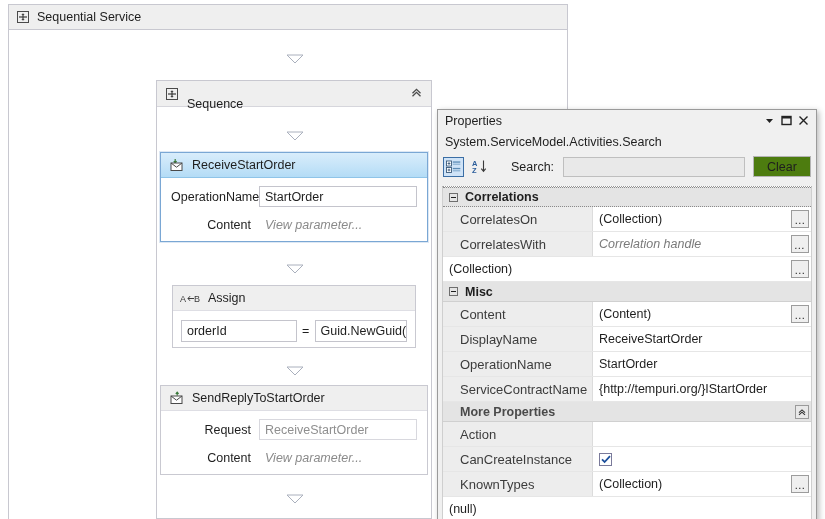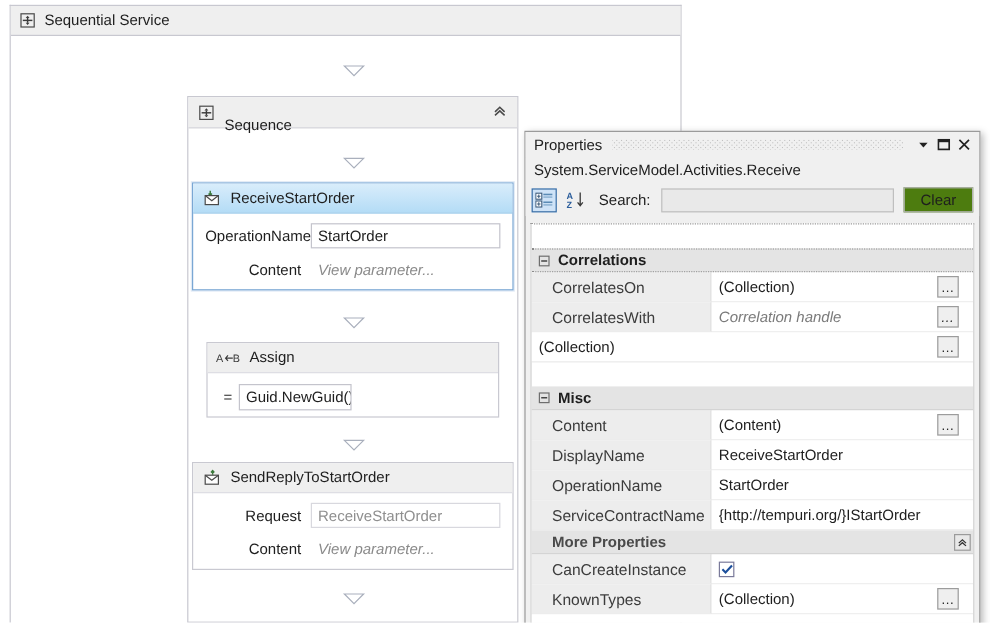--- a/index.html
+++ b/index.html
@@ -255,21 +255,21 @@
     display: flex; align-items: center; justify-content: center;
     box-sizing: border-box;
     cursor: pointer;
   }
   .tb-btn.active {
     border: 1px solid #3b6ea5;
     background: #cfe3f7;
   }
   .search-label {
     font-size: 12.5px;
-    margin-left: 4px;
+    margin-left: 16px;
     margin-right: 4px;
     color: #1e1e1e;
   }
   .search-input {
     flex: 1;
     height: 20px;
     border: 1px solid #bfbfbf;
     background: #e9e9e9;
     box-sizing: border-box;
     font-size: 12px;
@@ -301,21 +301,20 @@
     box-sizing: border-box;
   }
   .pg-cat {
     display: flex;
     align-items: center;
     height: 20px;
     background: #e4e4e4;
     border-bottom: 1px solid #d0d0d0;
     padding-left: 6px;
     box-sizing: border-box;
-    margin-top: 20px;
   }
   .pg-cat.dotted {
     border: 1px dotted #8a8a8a;
     border-left: none; border-right: none;
   }
   .pg-cat-expander {
     width: 9px; height: 9px;
     border: 1px solid #6e6e6e;
     display: inline-flex;
     align-items: center;
@@ -388,21 +387,21 @@
     color: #3c3c3c;
     white-space: nowrap;
     overflow: hidden;
   }
   .pg-row .pg-val {
     flex: 1;
     background: #ffffff;
     display: flex;
     align-items: center;
     padding-left: 6px;
-    padding-right: 12px;
+    padding-right: 2px;
     font-size: 12.5px;
     color: #1e1e1e;
     white-space: nowrap;
     overflow: hidden;
     box-sizing: border-box;
   }
   .pg-val.italic {
     color: #7a7a7a;
     font-style: italic;
   }
@@ -533,20 +532,21 @@
           <svg width="22" height="11" viewBox="0 0 22 11">
             <text x="0" y="9" font-family="Liberation Sans, sans-serif" font-size="9" fill="#3a3a3a">A</text>
             <path d="M8 5.5 L14 5.5 M10 3.2 L8 5.5 L10 7.8" fill="none" stroke="#3a3a3a" stroke-width="1"></path>
             <text x="14" y="9" font-family="Liberation Sans, sans-serif" font-size="9" fill="#3a3a3a">B</text>
           </svg>
         </span>
         <span class="wf-title" style="margin-left:6px;">Assign</span>
       </div>
       <div class="act-body" style="padding:7px 8px;">
         <div class="assign-row">
+          <span class="assign-field" style="width:118px;">orderId</span>
           <span class="assign-eq">=</span>
           <span class="assign-field" style="width:94px;">Guid.NewGuid().To</span>
         </div>
       </div>
     </div>
 
     <div class="act" style="left:152px; top:381px; width:268px; height:90px;">
       <div class="act-header">
         <span class="ico">
           <svg width="15" height="14" viewBox="0 0 15 14">
@@ -587,21 +587,21 @@
             <rect x="1" y="1.5" width="9" height="2" fill="#222"></rect>
           </svg>
       </span>
       <span class="pw-btn">
         <svg width="11" height="11" viewBox="0 0 11 11">
             <path d="M1.5 1.5 L9.5 9.5 M9.5 1.5 L1.5 9.5" stroke="#222" stroke-width="1.4"></path>
           </svg>
       </span>
     </div>
 
-    <div class="pw-subtitle">System.ServiceModel.Activities.Receive</div>
+    <div class="pw-subtitle">System.ServiceModel.Activities.Search</div>
 
     <div class="pw-toolbar">
       <span class="tb-btn active">
         <svg width="15" height="14" viewBox="0 0 15 14">
           <rect x="0.5" y="1" width="5" height="5" fill="#fff" stroke="#3b5a7a" stroke-width="0.9"></rect>
           <path d="M1.6 3.5 L4.4 3.5 M3 2.1 L3 4.9" stroke="#3b5a7a" stroke-width="0.9"></path>
           <rect x="0.5" y="7.5" width="5" height="5" fill="#fff" stroke="#3b5a7a" stroke-width="0.9"></rect>
           <path d="M1.6 10 L4.4 10 M3 8.6 L3 11.4" stroke="#3b5a7a" stroke-width="0.9"></path>
           <rect x="6.8" y="1.4" width="7.5" height="1.3" fill="#5b8bb5"></rect>
           <rect x="6.8" y="3.6" width="7.5" height="1.3" fill="#8fb4d4"></rect>
@@ -682,20 +682,24 @@
       <div class="pg-sub">
         <span class="pg-sub-name">More Properties</span>
         <span class="pg-sub-btn">
           <svg width="10" height="10" viewBox="0 0 10 10">
             <path d="M2 5.6 L5 2.9 L8 5.6" fill="none" stroke="#333" stroke-width="1.1"></path>
             <path d="M2 7.9 L5 5.2 L8 7.9" fill="none" stroke="#333" stroke-width="1.1"></path>
           </svg>
         </span>
       </div>
 
+      <div class="pg-row">
+        <span class="pg-name">Action</span>
+        <span class="pg-val"></span>
+      </div>
 
       <div class="pg-row">
         <span class="pg-name">CanCreateInstance</span>
         <span class="pg-val">
           <span class="pg-check">
             <svg width="10" height="9" viewBox="0 0 10 9">
                 <path d="M1 4.4 L3.6 7 L9 1.2" fill="none" stroke="#1c4f9c" stroke-width="1.8"></path>
               </svg>
           </span>
         </span>

